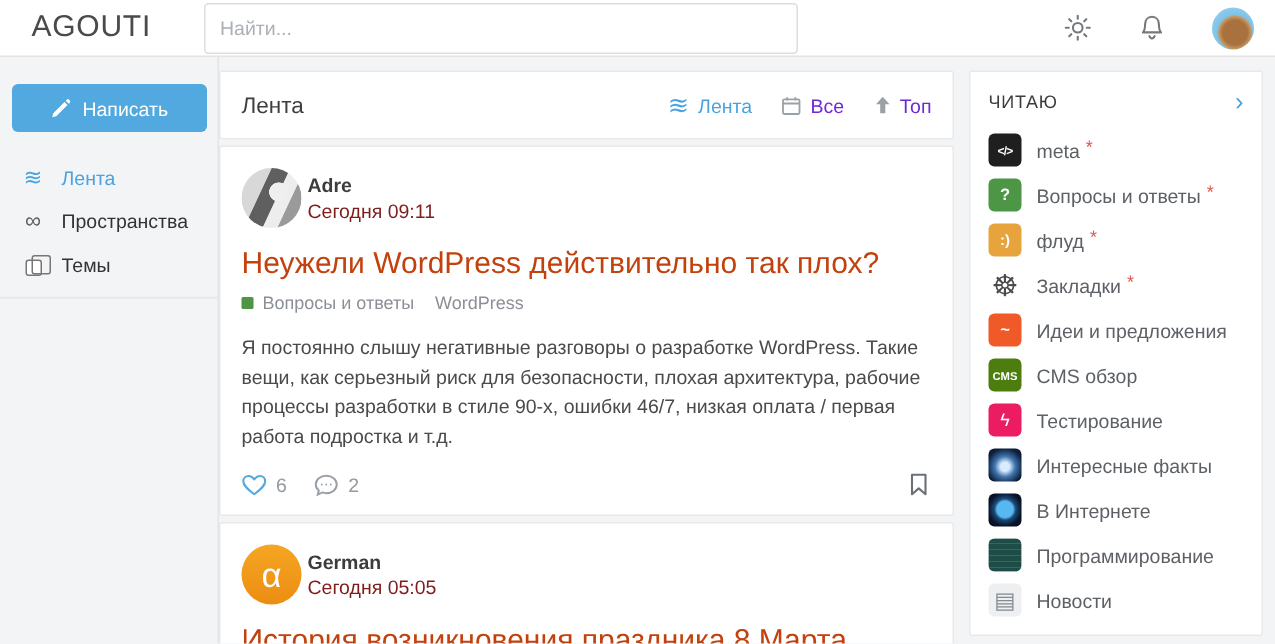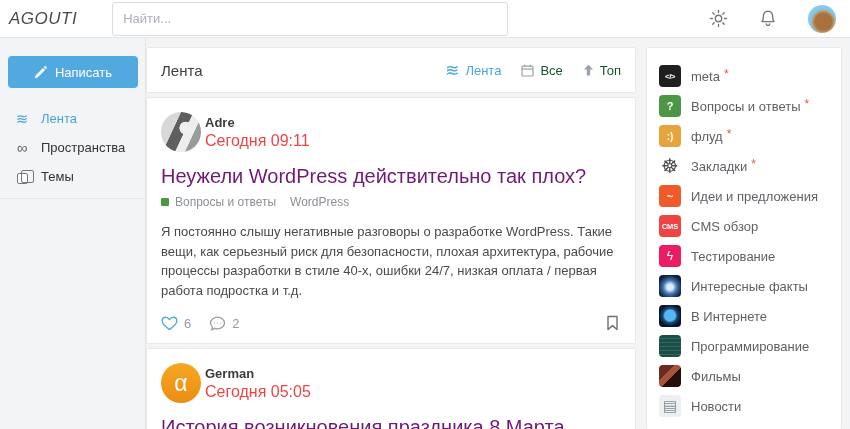--- a/index.html
+++ b/index.html
@@ -2,21 +2,21 @@
 <html><head>
 <meta charset="utf-8">
 <style>
   * { margin:0; padding:0; box-sizing:border-box; }
   html,body { width:850px; height:429px; overflow:hidden; background:#f3f4f6;
     font-family:"Liberation Sans","DejaVu Sans",sans-serif; font-size:13px; color:#333; }
 
   
   .topbar { height:38px; background:#fff; border-bottom:1px solid #e4e4e4;
     display:flex; align-items:center; }
-  .logo { margin-left:9px; font-size:17px; color:#4a4a4a; letter-spacing:.5px;font-style:italic; }
+  .logo { margin-left:21px; font-size:20px; color:#4a4a4a; letter-spacing:.5px; }
   .search { margin-left:35px; width:396px; height:27px; border:1px solid #ddd;
     border-radius:3px; padding:16px 10px; font-size:13px; color:#444; outline:none;
     font-family:inherit; background:#fff; }
   .search::placeholder { color:#aab0b6; }
   .top-actions { margin-left:auto; display:flex; align-items:center; gap:30px; margin-right:14px; }
   .tico { width:20px; height:20px; display:flex; align-items:center; justify-content:center; cursor:pointer; }
   .avatar-top { width:28px; height:28px; border-radius:50%;
     background:radial-gradient(circle at 55% 60%, #a9713d 0 36%, #c89a66 48%, #7ec2e8 52%, #a5d6f0 100%); }
 
   
@@ -41,37 +41,37 @@
   .icon-stack::before { content:""; position:absolute; top:-4px; left:3px; width:11px;
     height:11px; border:1px solid #777; border-radius:2px; }
 
   
   .card { background:#fff; border:1px solid #e9e9e9; border-radius:2px; }
 
   
   .feed-head { height:46px; display:flex; align-items:center; padding:0 14px; margin-bottom:4px; }
   .feed-title { font-size:15px; color:#3e3e3e; }
   .tabs { margin-left:auto; display:flex; align-items:center; gap:20px; }
-  .tab { display:flex; align-items:center; gap:6px; color:#14532d; cursor:pointer; font-size:13px; }
+  .tab { display:flex; align-items:center; gap:6px; color:#6d28d9; cursor:pointer; font-size:13px; }
   .tab.active { color:#4aa3e0; }
   .tab .ticon { display:flex; align-items:center; }
 
   
   .post { padding:14px 16px 12px 14px; margin-bottom:4px; }
   .post-head { display:flex; align-items:center; gap:4px; }
   .pavatar { width:40px; height:40px; border-radius:50%; flex:none; }
   .pavatar.photo { background:
       radial-gradient(circle at 62% 40%, #efefef 0 18%, rgba(0,0,0,0) 19%),
       linear-gradient(115deg, #d8d8d8 0 34%, #5f5f5f 35% 55%, #ededed 56% 72%, #9a9a9a 73%);
   }
   .pavatar.alpha { background:linear-gradient(180deg,#f5a623,#ec8d12); color:#fff;
     display:flex; align-items:center; justify-content:center; font-size:23px; }
   .pauthor { font-weight:bold; font-size:13px; color:#3c3c3c; }
-  .ptime { font-size:16px; color:#ef4444; margin-top:2px; }
-  .ptitle { font-size:20px; color:#701a75; margin:13px 0 7px; font-weight:400; }
+  .ptime { font-size:13px; color:#7f1d1d; margin-top:2px; }
+  .ptitle { font-size:20px; color:#c2410c; margin:13px 0 7px; font-weight:400; }
   .ptags { display:flex; align-items:center; gap:14px; font-size:12px; color:#8b9096; margin-bottom:13px; }
   .ptag-cat { display:flex; align-items:center; gap:6px; }
   .cat-sq { width:8px; height:8px; border-radius:1px; display:inline-block; }
   .pbody { font-size:13px; color:#4a4a4a; line-height:1.5; }
   .pfoot { display:flex; align-items:center; gap:18px; margin-top:15px; color:#949aa0; }
   .pf-item { display:flex; align-items:center; gap:6px; font-size:13px; cursor:pointer; }
   .pf-bookmark { margin-left:auto; cursor:pointer; display:flex; }
 
   
   .reading { padding:13px 12px 8px; }
@@ -199,21 +199,21 @@
         </div>
       </div>
       <div class="ptitle">Неужели WordPress действительно так плох?</div>
       <div class="ptags">
         <span class="ptag-cat">
           <span class="cat-sq" style="background: rgb(76, 150, 69);"></span>
           <span>Вопросы и ответы</span>
         </span>
         <span>WordPress</span>
       </div>
-      <div class="pbody">Я постоянно слышу негативные разговоры о разработке WordPress. Такие вещи, как серьезный риск для безопасности, плохая архитектура, рабочие процессы разработки в стиле 40-х, ошибки 24/7, низкая оплата / первая работа подростка и т.д.</div>
+      <div class="pbody">Я постоянно слышу негативные разговоры о разработке WordPress. Такие вещи, как серьезный риск для безопасности, плохая архитектура, рабочие процессы разработки в стиле 90-х, ошибки 46/7, низкая оплата / первая работа подростка и т.д.</div>
       <div class="pfoot">
         <span class="pf-item">
           <span>
             <svg width="17" height="15" viewBox="0 0 17 15" fill="none" stroke="#55a8e0" stroke-width="1.4" stroke-linejoin="round">
               <path d="M8.5 13.5 C5 10.8 1.2 8.2 1.2 4.9 C1.2 2.8 2.8 1.3 4.7 1.3 C6.2 1.3 7.6 2.2 8.5 3.6 C9.4 2.2 10.8 1.3 12.3 1.3 C14.2 1.3 15.8 2.8 15.8 4.9 C15.8 8.2 12 10.8 8.5 13.5 Z"></path>
             </svg>
           </span>
           <span>6</span>
         </span>
         <span class="pf-item">
@@ -244,20 +244,24 @@
         </div>
       </div>
       <div class="ptitle">История возникновения праздника 8 Марта</div>
 
     </div>
   </div>
 
   <div class="right">
 
     <div class="card reading">
+      <div class="read-head">
+        <span class="read-title">ЧИТАЮ</span>
+        <span class="read-chev">›</span>
+      </div>
       <ul class="read-list">
         <li class="read-item">
           <span class="ric code" style="background: rgb(31, 31, 31);">&lt;/&gt;</span>
           <span class="rlabel">meta</span>
           <span class="rnew">*</span>
         </li>
         <li class="read-item">
           <span class="ric" style="background: rgb(76, 150, 69);">?</span>
           <span class="rlabel">Вопросы и ответы</span>
           <span class="rnew">*</span>
@@ -270,44 +274,40 @@
         <li class="read-item">
           <span class="ric plain">☸</span>
           <span class="rlabel">Закладки</span>
           <span class="rnew">*</span>
         </li>
         <li class="read-item">
           <span class="ric" style="background: rgb(240, 90, 40);">~</span>
           <span class="rlabel">Идеи и предложения</span>
         </li>
         <li class="read-item">
-          <span class="ric cms" style="background: #ef4444;">CMS</span>
+          <span class="ric cms" style="background: #4d7c0f;">CMS</span>
           <span class="rlabel">CMS обзор</span>
         </li>
         <li class="read-item">
           <span class="ric test" style="background: rgb(236, 28, 99);">ϟ</span>
           <span class="rlabel">Тестирование</span>
         </li>
         <li class="read-item">
           <span class="ric glow"></span>
           <span class="rlabel">Интересные факты</span>
         </li>
         <li class="read-item">
           <span class="ric globe"></span>
           <span class="rlabel">В Интернете</span>
         </li>
         <li class="read-item">
           <span class="ric screen"></span>
           <span class="rlabel">Программирование</span>
         </li>
         <li class="read-item">
-          <span class="ric movie"></span>
-          <span class="rlabel">Фильмы</span>
-        </li>
-        <li class="read-item">
           <span class="ric news" style="background: rgb(237, 239, 241);">▤</span>
           <span class="rlabel">Новости</span>
         </li>
       </ul>
     </div>
 
   </div>
 </div>
 
 </body></html>

